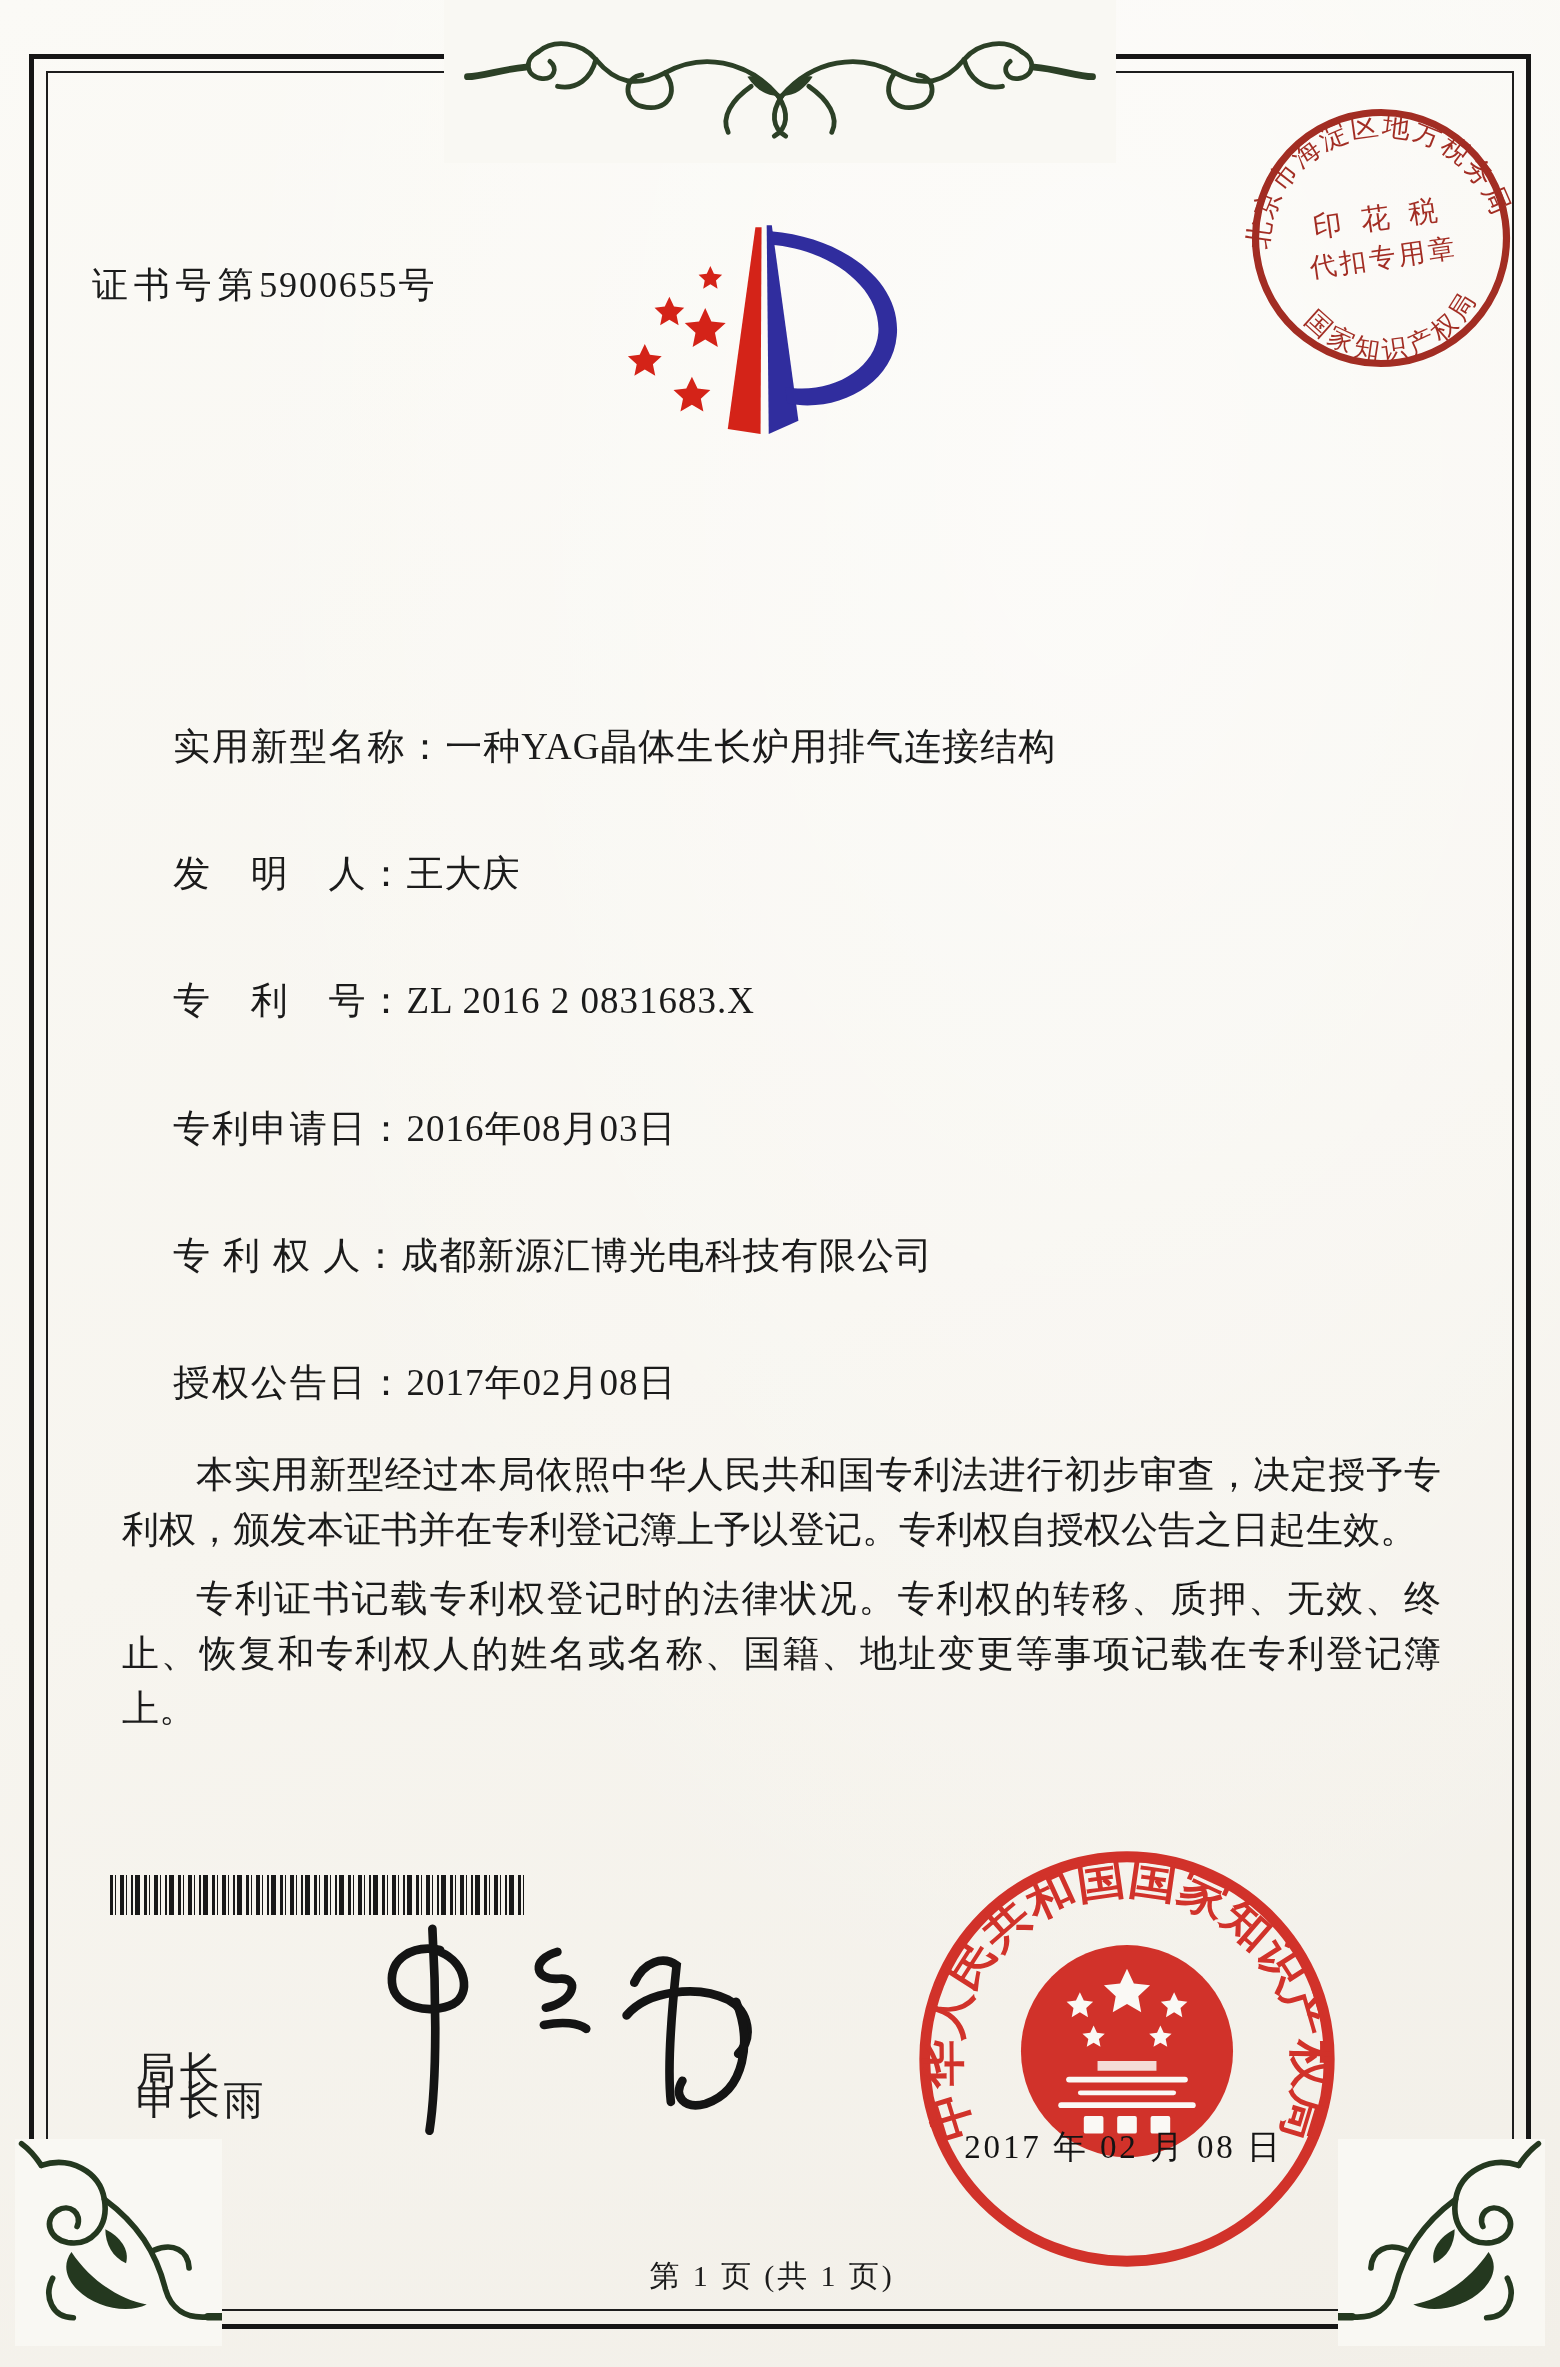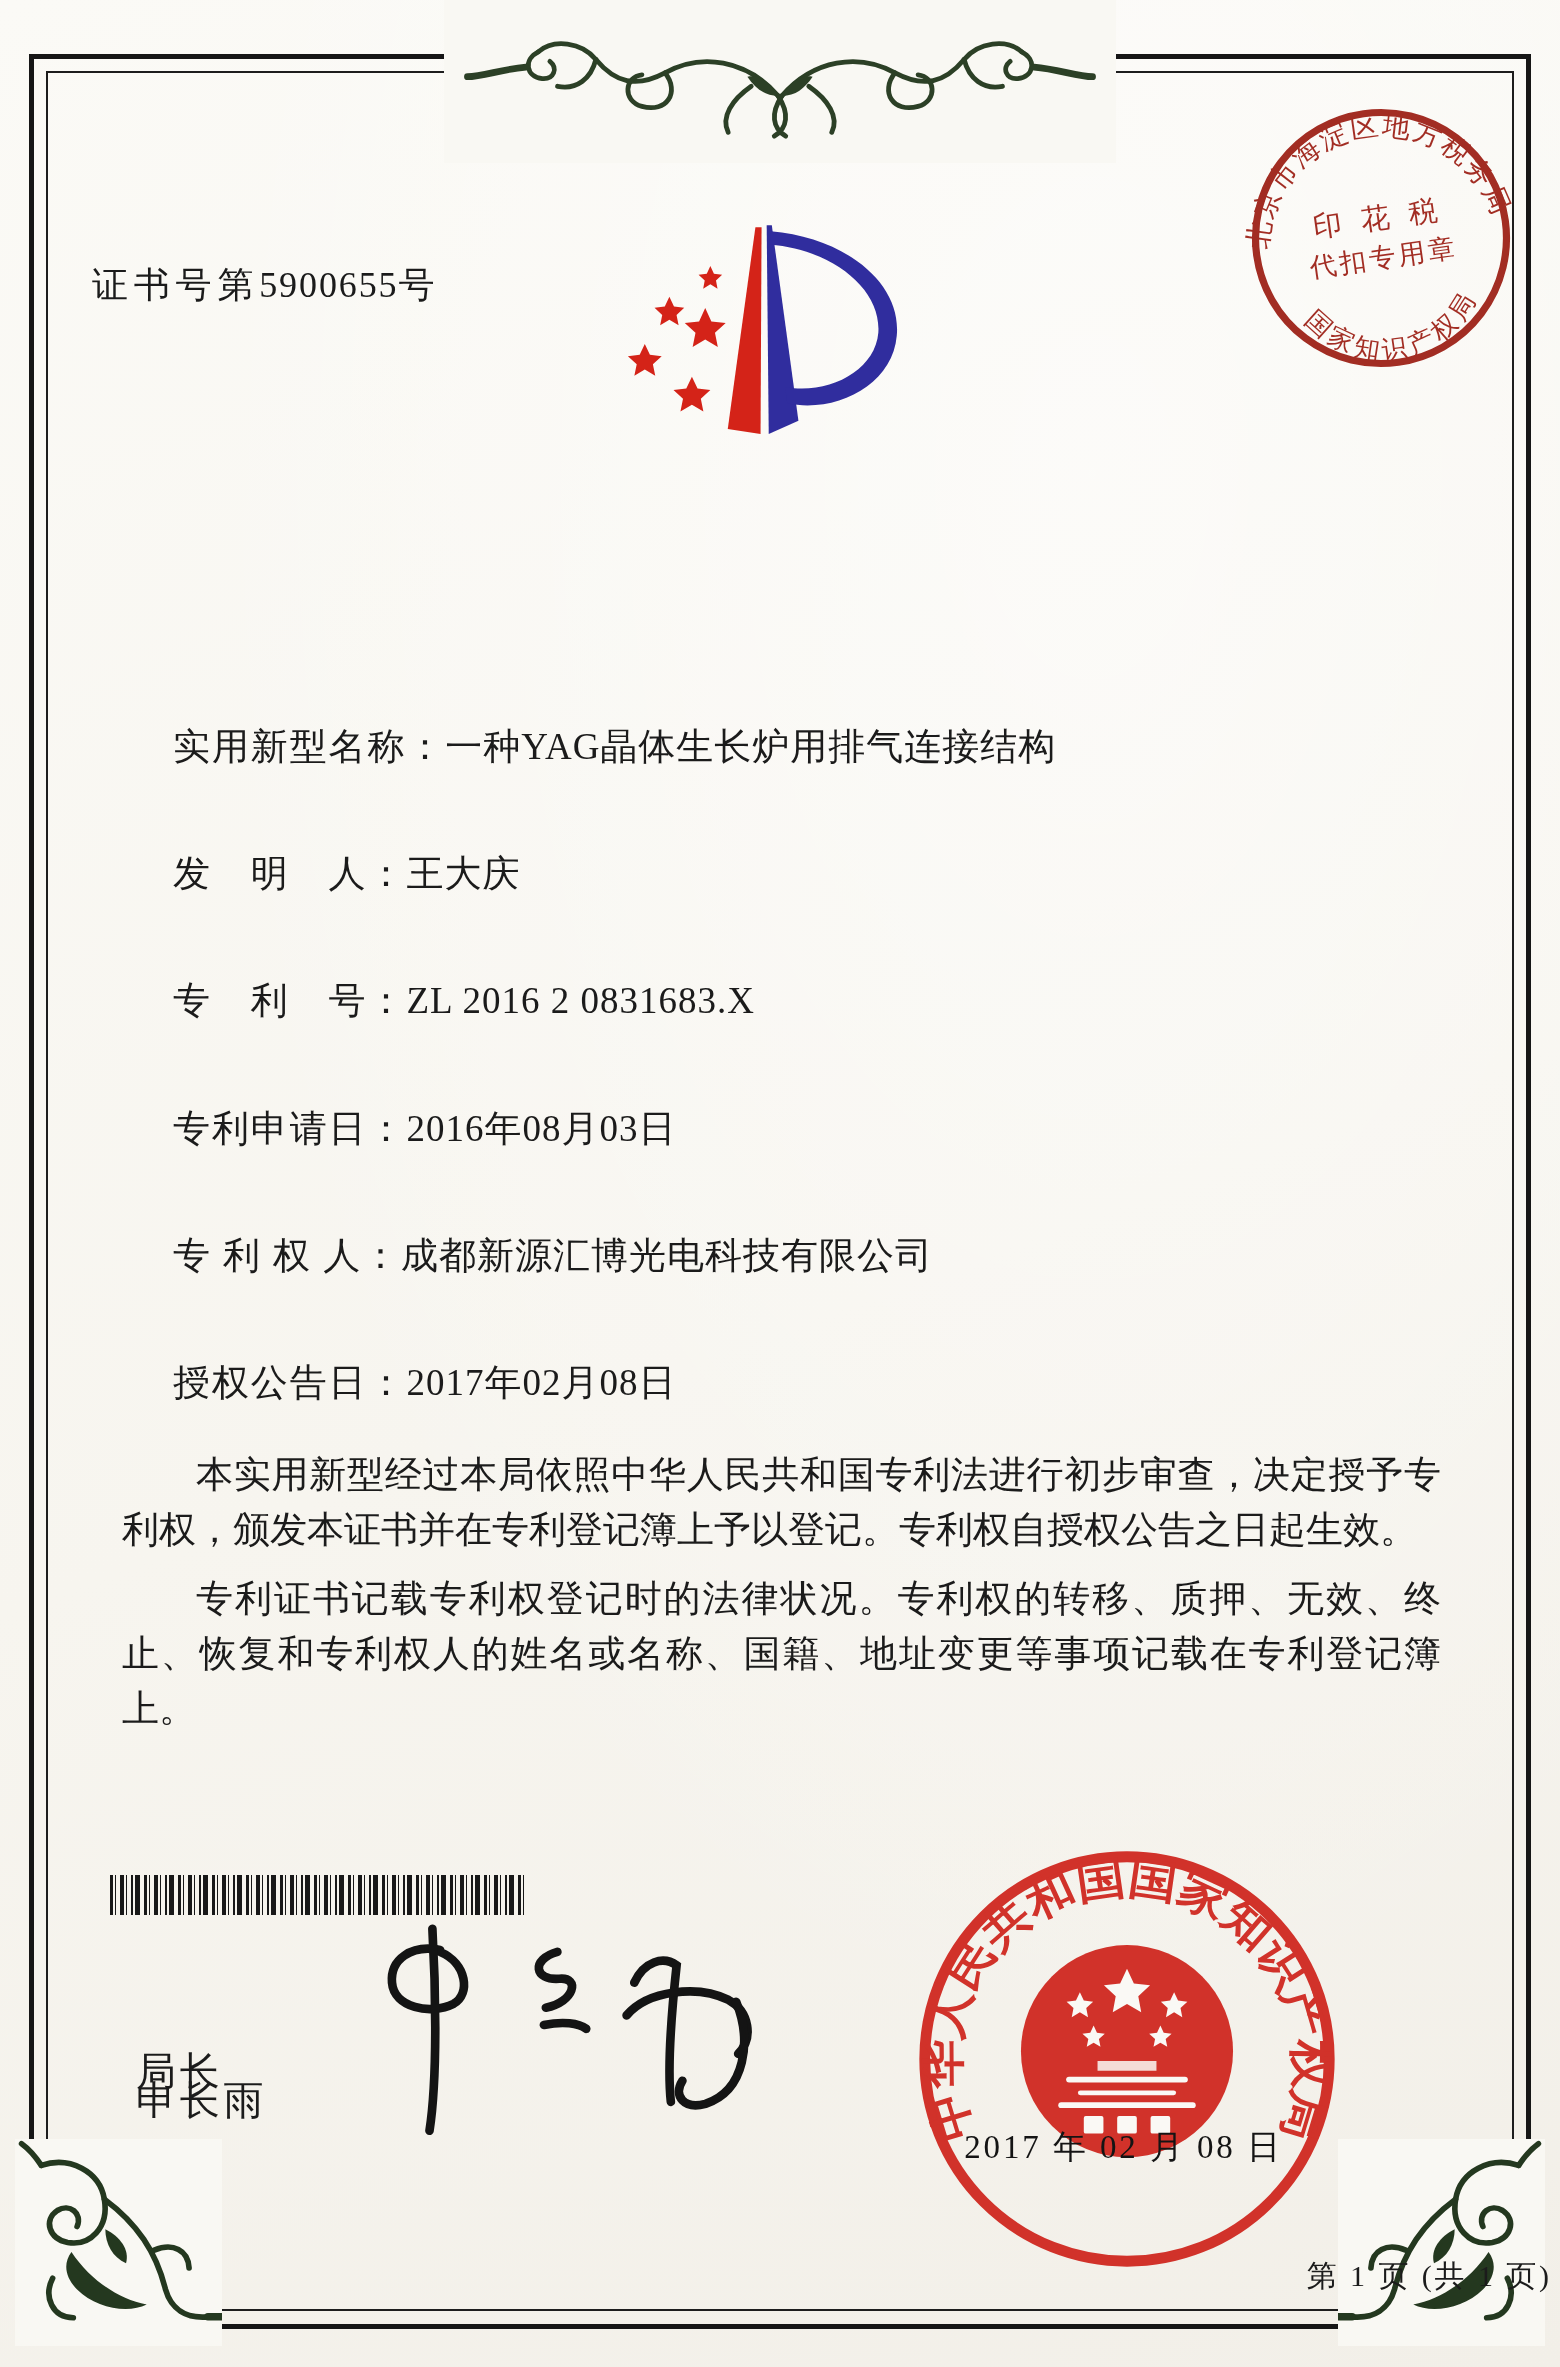--- a/index.html
+++ b/index.html
@@ -49,21 +49,21 @@
       #181818 25px 30px,transparent 30px 34px);
   }
 
   .signer-title{position:absolute;left:136px;top:2006px;font-size:40px;font-family:"Liberation Sans", sans-serif;letter-spacing:3.8px;margin-top:38px;}
   .signer-name{position:absolute;left:136px;top:2073px;font-size:40px;font-family:"Liberation Sans", sans-serif;letter-spacing:3.8px;}
   .signature{position:absolute;left:317px;top:1921px;width:500px;height:231px;}
 
   .seal{position:absolute;left:911px;top:1843px;width:432px;height:432px;}
   .seal-date{position:absolute;left:922px;top:2125px;width:403px;text-align:center;font-size:33px;letter-spacing:2.9px;color:#141414;white-space:nowrap;}
 
-  .footer{position:absolute;left:0;right:8px;top:2256px;text-align:right;font-size:30px;letter-spacing:2.9px;}
+  .footer{position:absolute;left:0;right:16px;top:2256px;text-align:center;font-size:30px;letter-spacing:2.9px;}
 </style>
 </head>
 <body>
 
 <div class="page">
 
   <div class="frame-outer"></div>
   <div class="frame-inner"></div>
 
   <div class="ornament-top">

